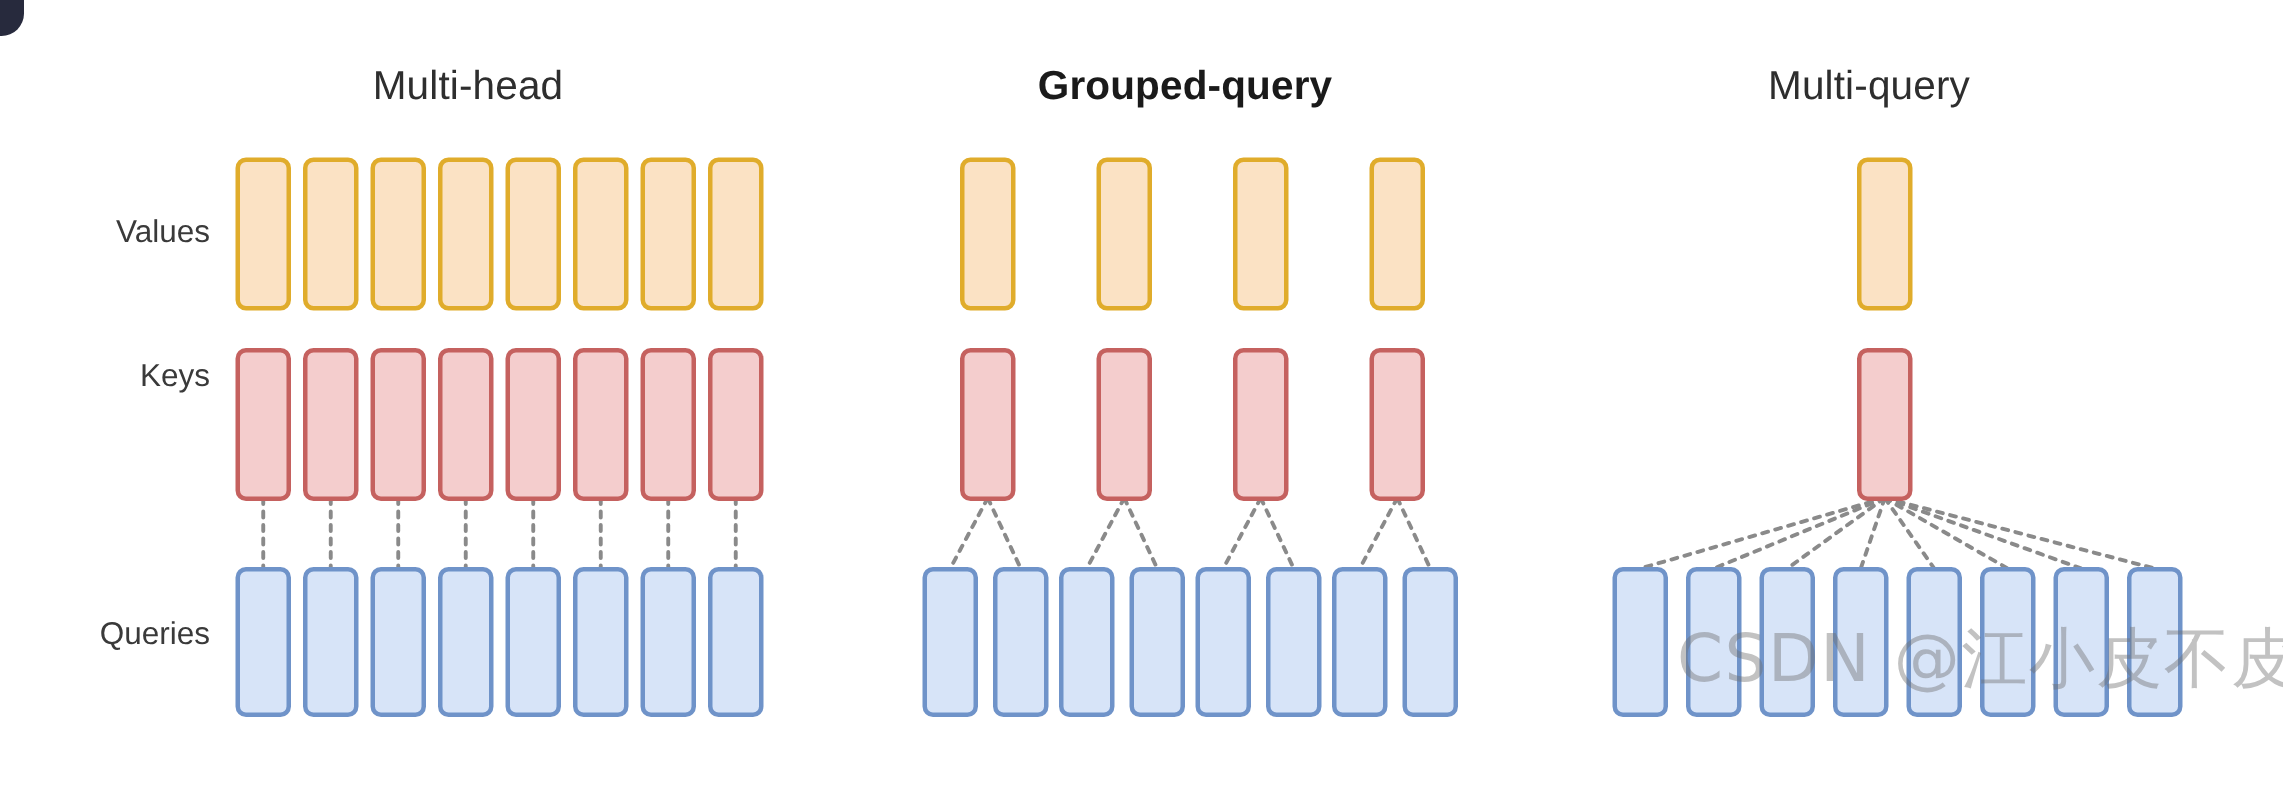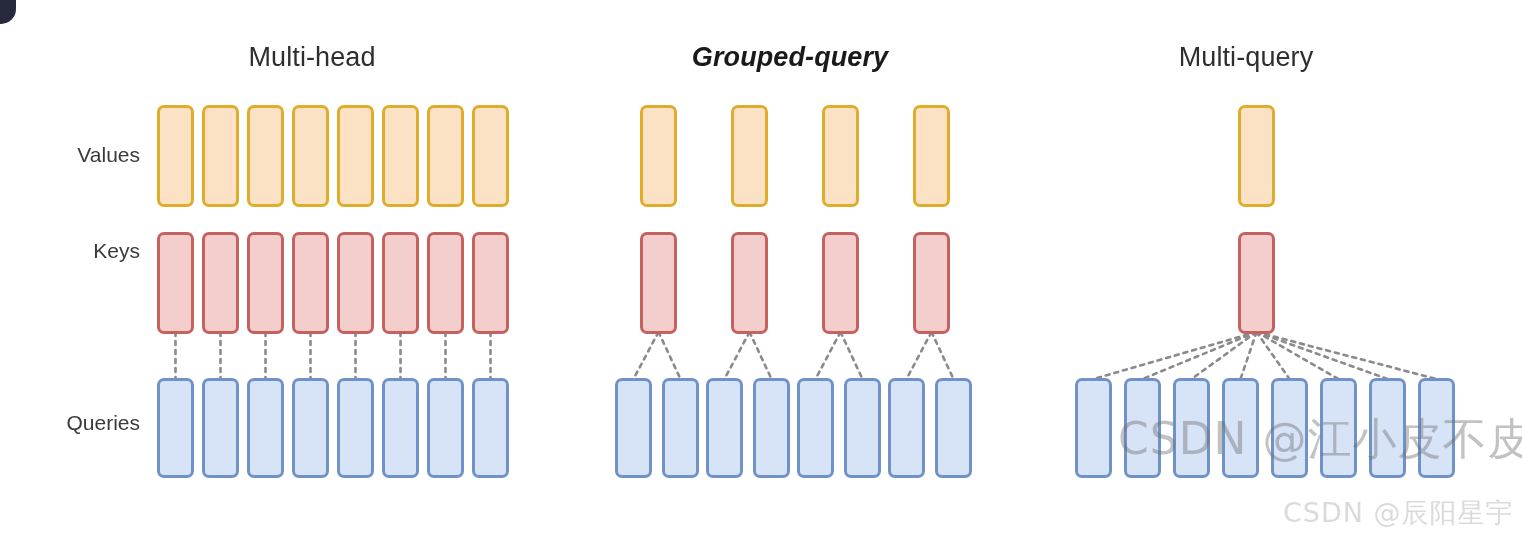--- a/index.html
+++ b/index.html
@@ -22,21 +22,21 @@
 
   
   .col-title{
     position:absolute;
     font-size:27px;
     color:#2e2e2e;
     text-align:center;
     white-space:nowrap;
     letter-spacing:0.1px;
   }
-  .col-title.bold{font-weight:700;color:#1a1a1a;font-style:italic;}
+  .col-title.bold{font-weight:700;color:#1a1a1a;}
 
   
   .row-label{
     position:absolute;
     font-size:21px;
     color:#3a3a3a;
     text-align:right;
     white-space:nowrap;
   }
 
@@ -168,15 +168,14 @@
       <div class="bar queries" style="left: 1124px; top: 378px; width: 37px; height: 100px;"></div>
       <div class="bar queries" style="left: 1173px; top: 378px; width: 37px; height: 100px;"></div>
       <div class="bar queries" style="left: 1222px; top: 378px; width: 37px; height: 100px;"></div>
       <div class="bar queries" style="left: 1271px; top: 378px; width: 37px; height: 100px;"></div>
       <div class="bar queries" style="left: 1320px; top: 378px; width: 37px; height: 100px;"></div>
       <div class="bar queries" style="left: 1369px; top: 378px; width: 37px; height: 100px;"></div>
       <div class="bar queries" style="left: 1418px; top: 378px; width: 37px; height: 100px;"></div>
     </div>
 
   <div class="watermark watermark-main">CSDN @江小皮不皮</div>
-  <div class="watermark watermark-footer">CSDN @辰阳星宇</div>
 
 </div>
 
 </body></html>

